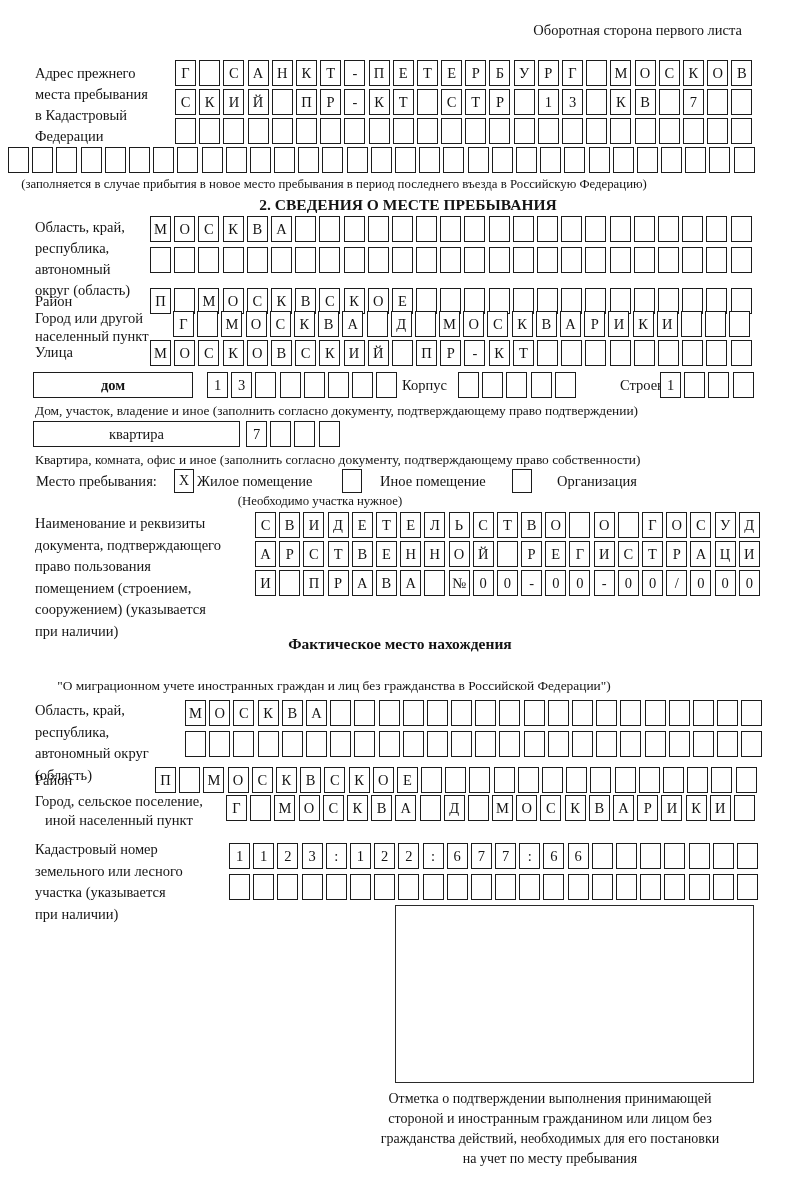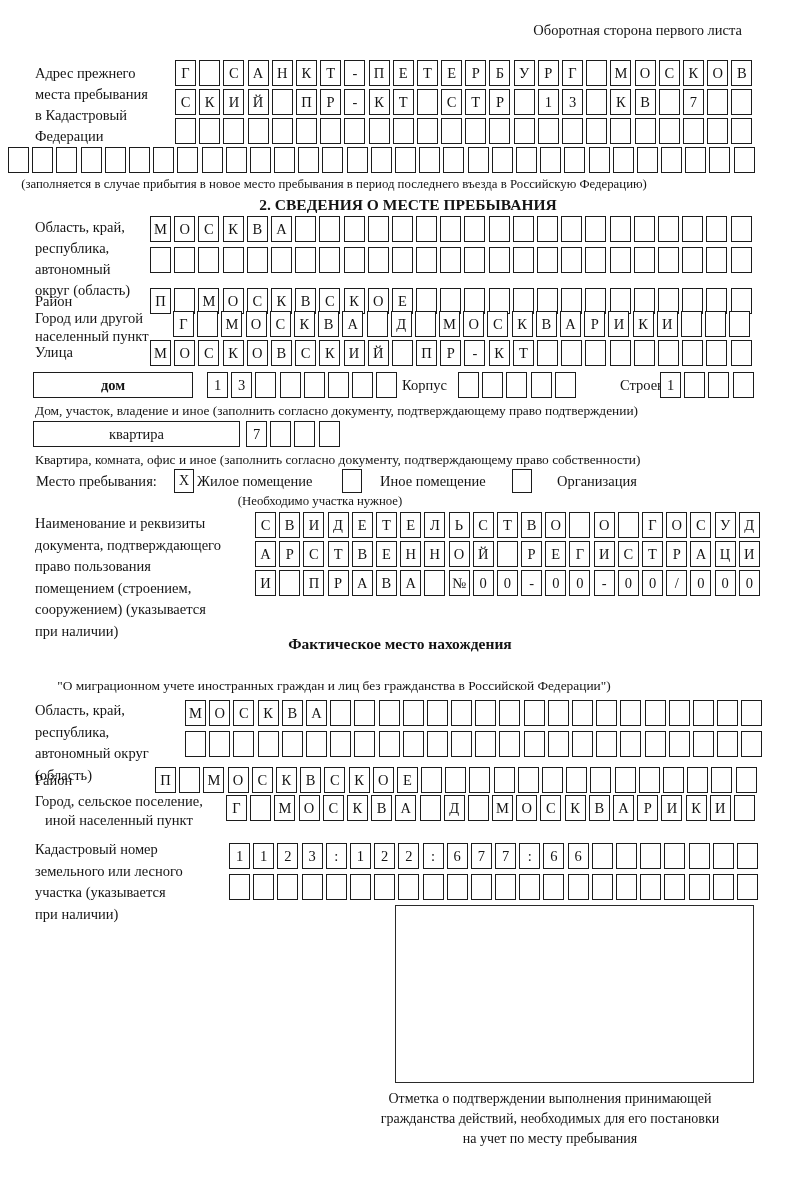--- a/index.html
+++ b/index.html
@@ -606,17 +606,18 @@
       <span class="cell"></span>
       <span class="cell"></span>
       <span class="cell"></span>
       <span class="cell"></span>
       <span class="cell"></span>
     </div>
 
   <div class="abs stamp" style="top:905px;left:395px;width:359px;height:178px;"></div>
   <div class="abs note-center" style="top:1089px;left:320px;width:460px;">
     <div>Отметка о подтверждении выполнения принимающей</div>
+    <div>стороной и иностранным гражданином или лицом без</div>
     <div>гражданства действий, необходимых для его постановки</div>
     <div>на учет по месту пребывания</div>
   </div>
 
 </div>
 
 </body></html>

